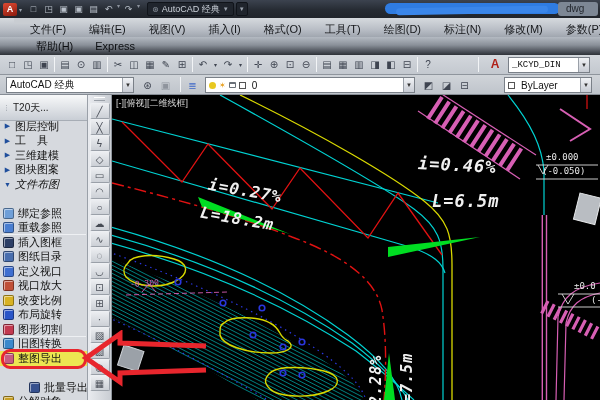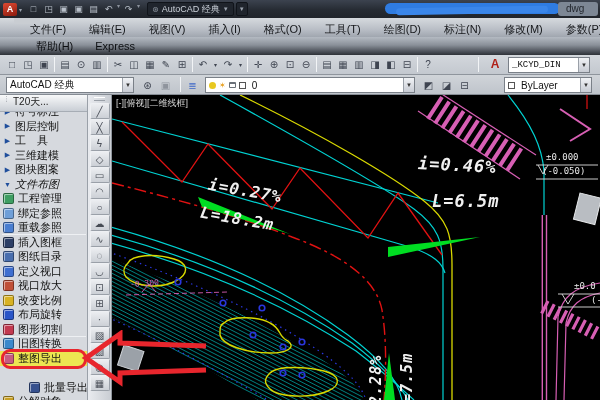--- a/index.html
+++ b/index.html
@@ -35,21 +35,21 @@
 .combo{position:absolute;background:#fff;border:1px solid #7a8088;height:16px;top:2px;display:flex;align-items:center;font-size:10px;color:#111;overflow:hidden}
 .combo .lbl{padding-left:3px;white-space:nowrap;overflow:hidden}
 .combo .arr{margin-left:auto;background:linear-gradient(#f0f2f5,#c8ccd4);border-left:1px solid #9aa0a8;width:11px;height:100%;display:flex;align-items:center;justify-content:center;font-size:6px;color:#333;flex:0 0 auto}
 .t2btn{position:absolute;top:2px;width:17px;height:16px;display:flex;align-items:center;justify-content:center;font-size:10px;color:#3e4450}
 .dot{width:7px;height:7px;border-radius:50%;background:#e8c820;margin-left:3px;flex:0 0 auto}
 .sun{color:#e8a020;font-size:8px;margin-left:3px}
 .minilock{width:7px;height:6px;border:1px solid #6a7078;border-top:2px solid #6a7078;margin-left:3px;border-radius:1px;flex:0 0 auto}
 .csq{width:7px;height:7px;background:#fff;border:1px solid #555;margin:0 3px;flex:0 0 auto}
 
 .panel{position:absolute;left:0;top:95px;width:88px;height:305px;background:#d6d9de;border-right:1px solid #9aa0a8;overflow:hidden;z-index:5}
-.panel-head{position:absolute;left:0;top:0;width:88px;height:17px;background:linear-gradient(180deg,#f8f9fa,#c9ced5);border-bottom:1px solid #a7adb5;display:flex;z-index:6}
+.panel-head{position:absolute;left:0;top:0;width:88px;height:26px;background:linear-gradient(180deg,#f8f9fa,#c9ced5);border-bottom:1px solid #a7adb5;display:flex;align-items:center;z-index:6}
 .panel-head .grip{color:#8a9099;font-size:7px;margin:0 3px}
 .panel-title{font-size:10px;color:#222}
 .sb-row{position:absolute;left:0;width:88px;height:14.5px;display:flex;align-items:center;font-size:11px;color:#111;white-space:nowrap}
 .sb-row.hl{background:#ece651}
 .fold-arrow{width:15px;text-align:center;font-size:7px;color:#1f4e9c;flex:0 0 auto}
 .sb-ic{width:11px;height:11px;margin:0 4px 0 3px;border-radius:2px;border:1px solid rgba(0,0,0,.35);flex:0 0 auto;box-shadow:inset 1px 1px 0 rgba(255,255,255,.5)}
 .sb-sep{position:absolute;left:2px;width:84px;height:1px;background:#aab0b8;border-bottom:1px solid #eef0f3}
 
 .drawbar{position:absolute;left:88px;top:95px;width:24px;height:305px;background:linear-gradient(90deg,#e9ebef,#c9cdd3);border-right:1px solid #8f959d;z-index:5;padding-top:2px}
 .drawbar .grip2{height:4px;margin:0 6px 2px;border-top:1px solid #fff;border-bottom:1px solid #9aa0a8}
@@ -202,24 +202,20 @@
         <span class="fold-arrow">▶</span>
         <span>三维建模</span>
       </div>
       <div class="sb-row" style="top: 67.5px;">
         <span class="fold-arrow">▶</span>
         <span>图块图案</span>
       </div>
       <div class="sb-row" style="top: 82px; font-style: italic;">
         <span class="fold-arrow">▼</span>
         <span>文件布图</span>
-      </div>
-      <div class="sb-row" style="top: 96.5px;">
-        <span class="sb-ic" style="background: rgb(62, 158, 98);"></span>
-        <span>工程管理</span>
       </div>
       <div class="sb-row" style="top: 111px;">
         <span class="sb-ic" style="background: rgb(111, 159, 216);"></span>
         <span>绑定参照</span>
       </div>
       <div class="sb-row" style="top: 125.5px;">
         <span class="sb-ic" style="background: rgb(74, 126, 208);"></span>
         <span>重载参照</span>
       </div>
       <div class="sb-sep" style="top: 139px;"></div>

